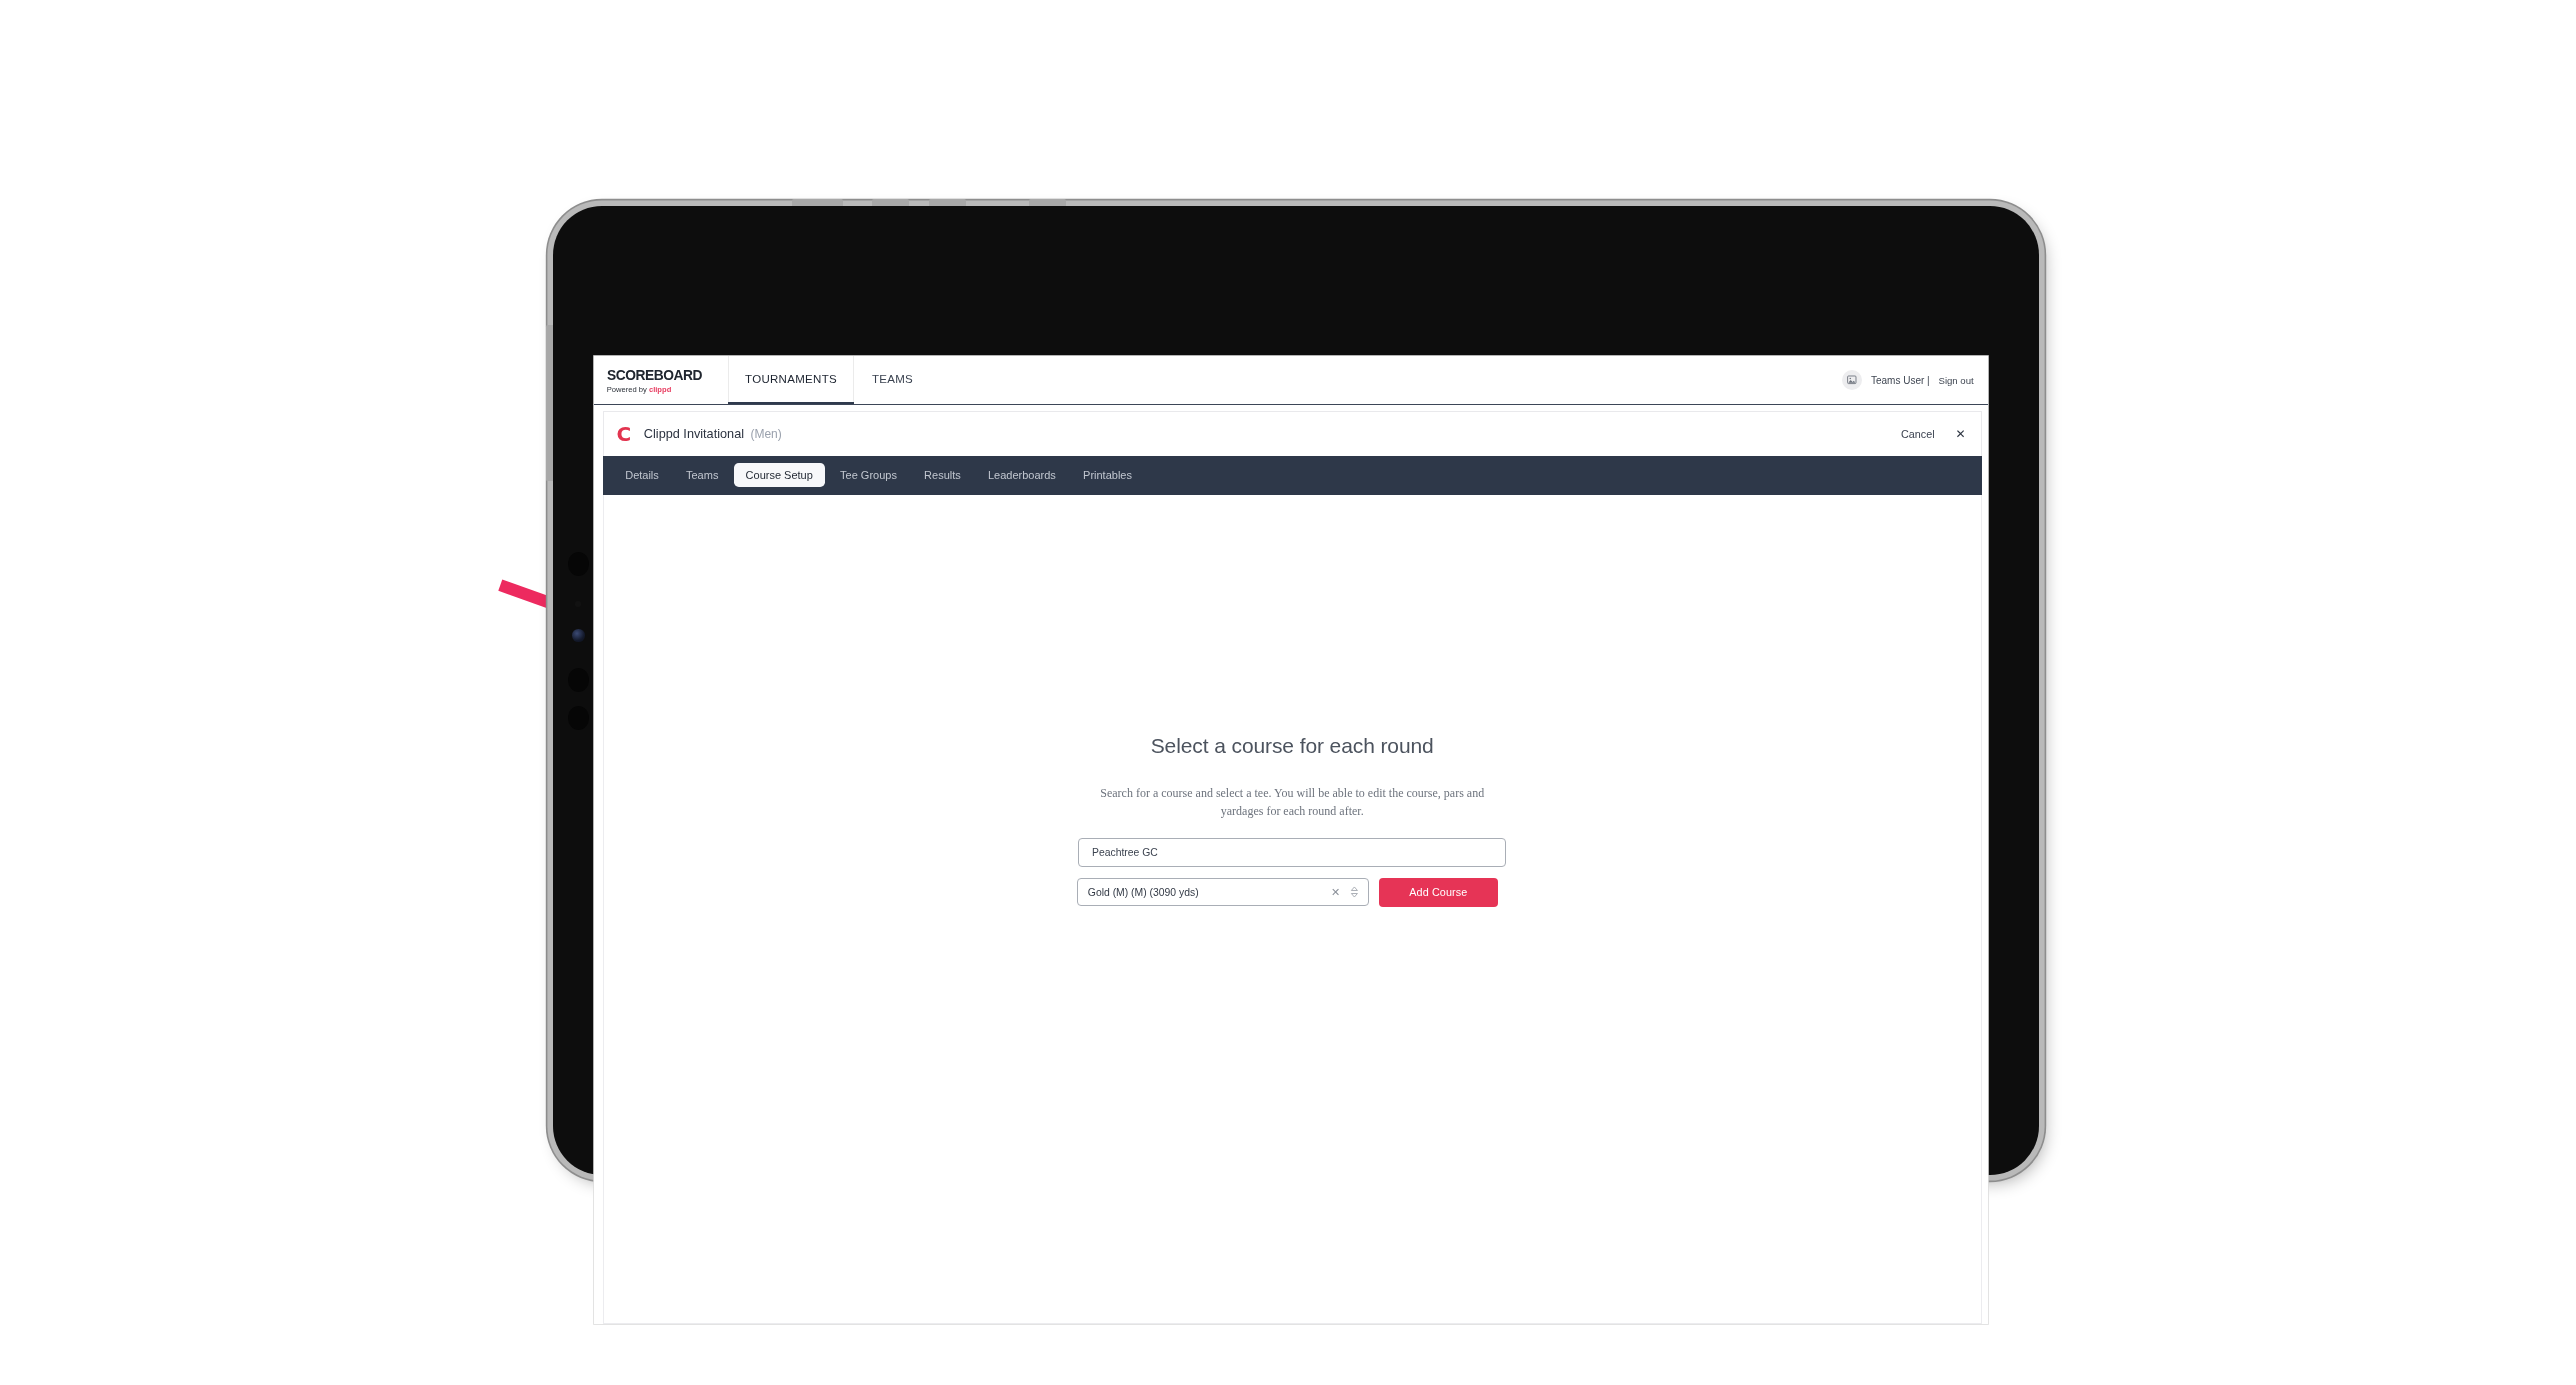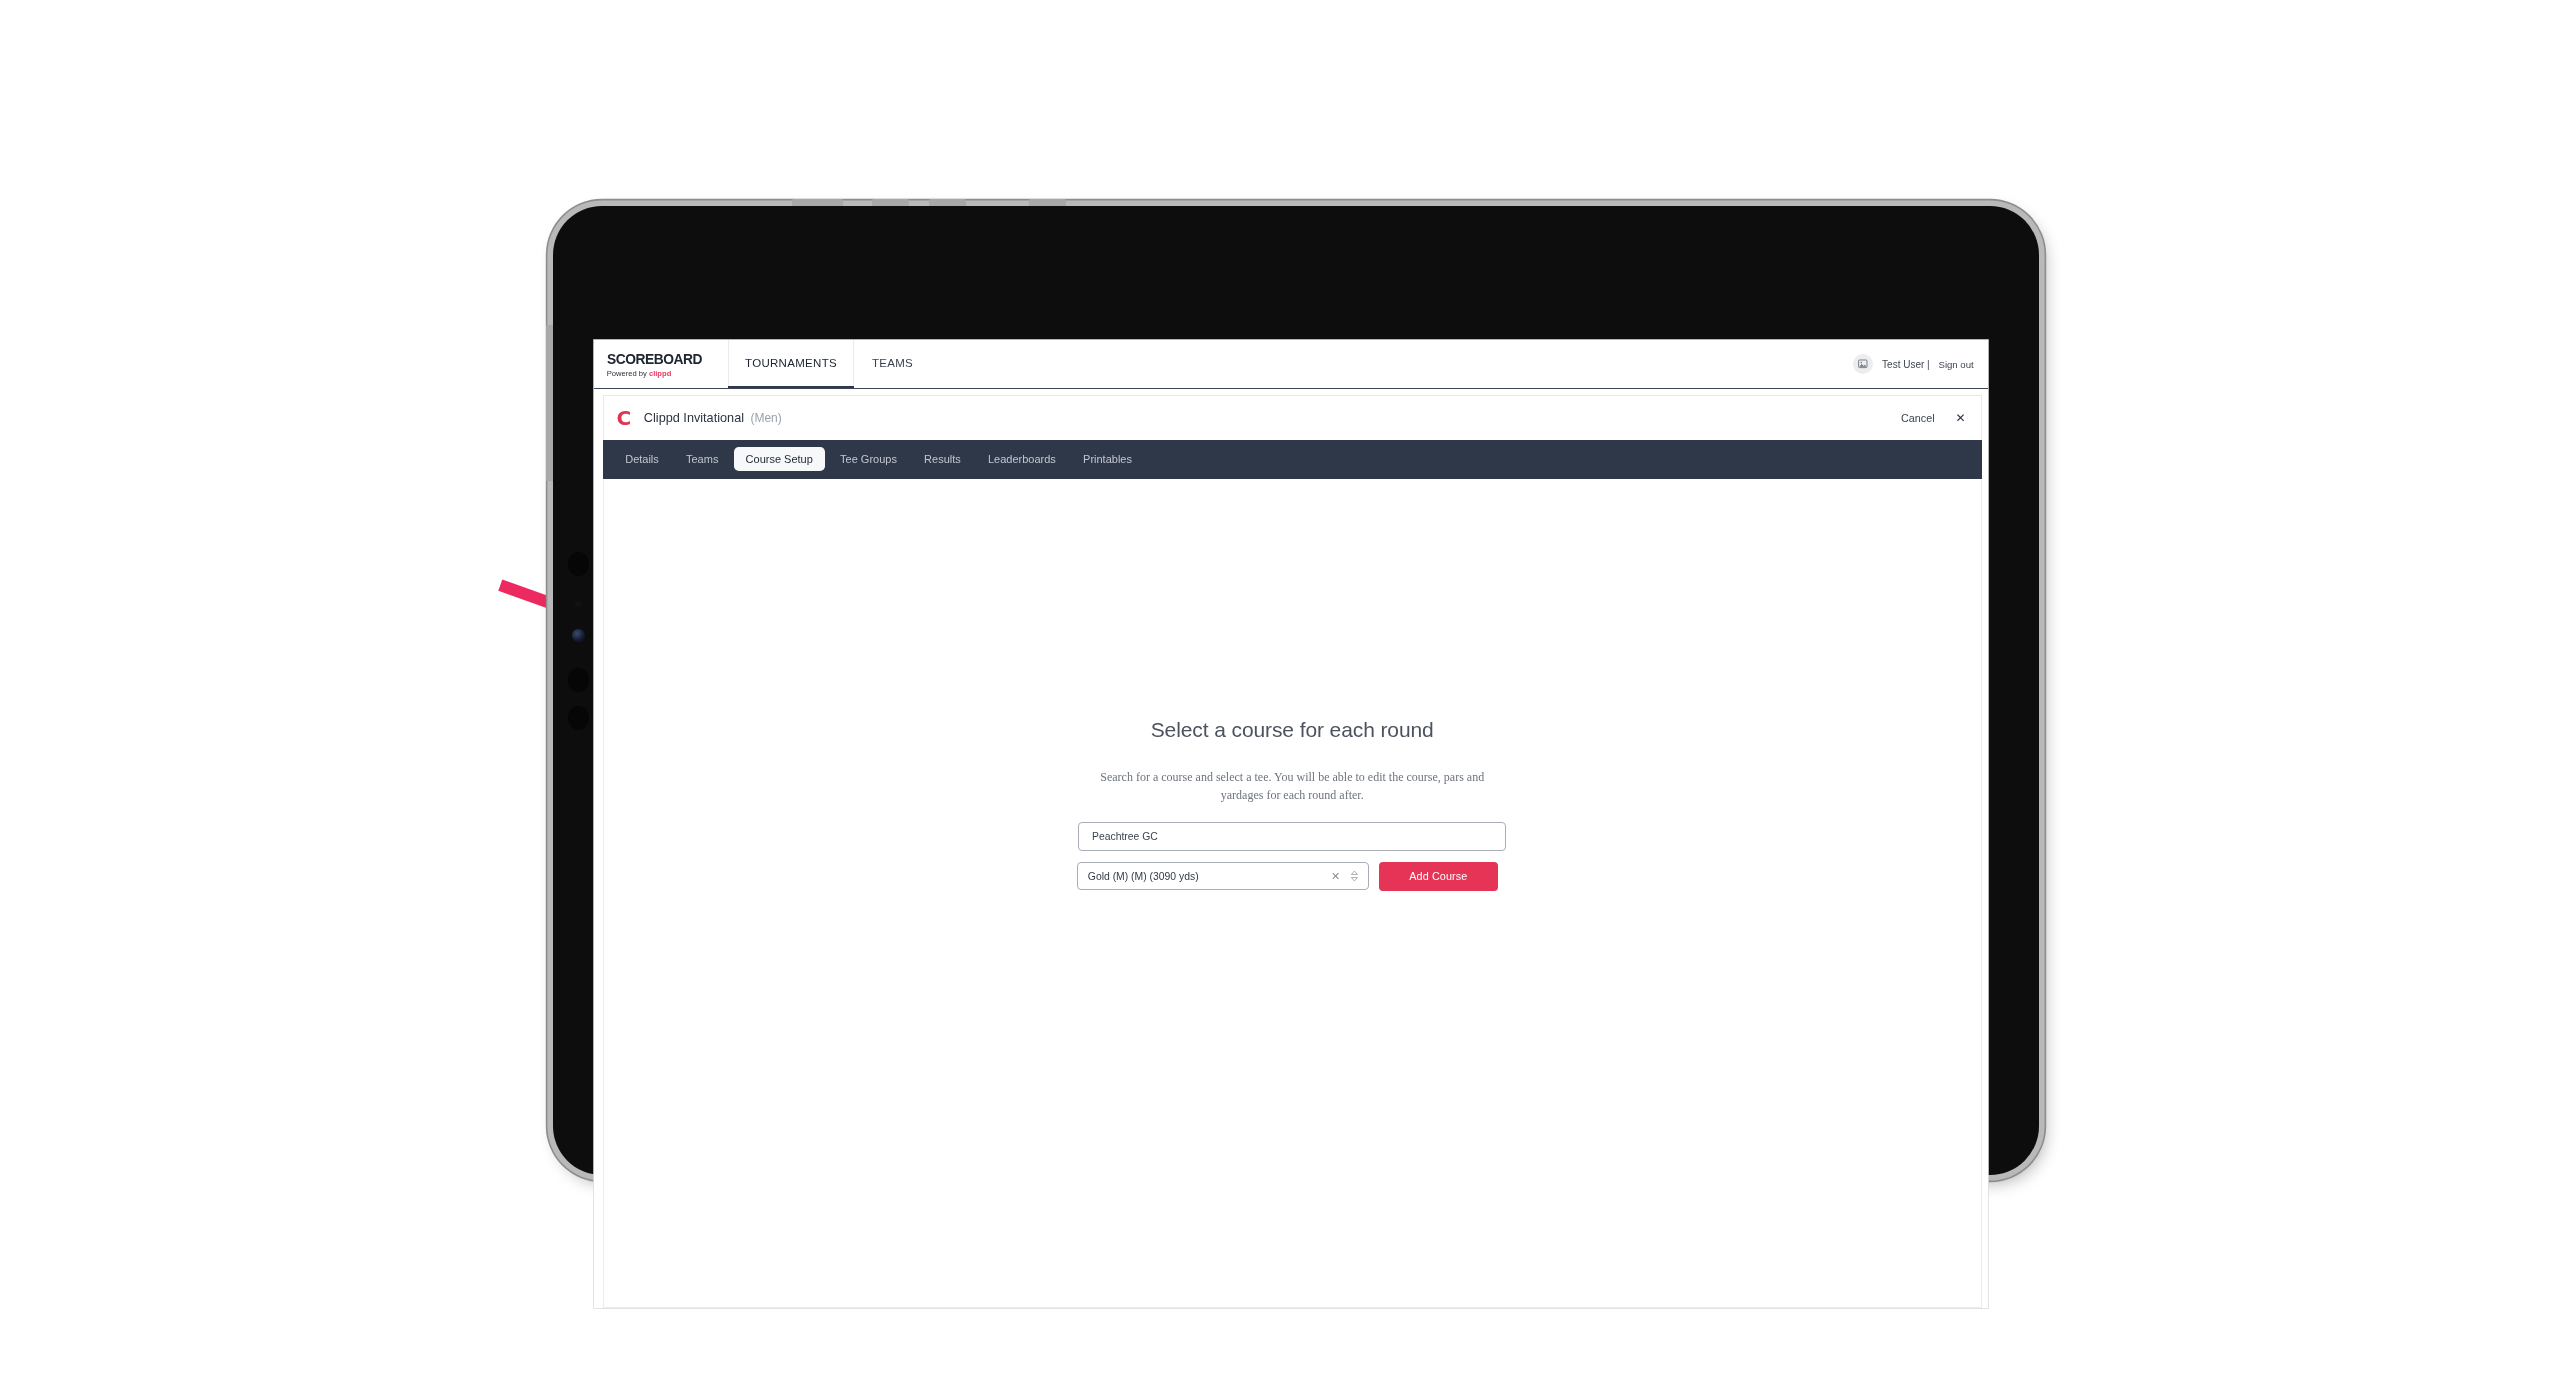--- a/index.html
+++ b/index.html
@@ -95,21 +95,21 @@
   .cam.c2 { left: 22px; top: 395px; width: 5.6px;  height: 5.6px;  background:#121212;}
   .cam.c3 { left: 19px; top: 423px; width: 12.7px; height: 12.7px;
             background: radial-gradient(circle at 38% 34%, #3b4a74 0%, #141a2c 60%, #0a0d16 100%); }
   .cam.c4 { left: 15px; top: 462px; width: 21px; height: 24px; }
   .cam.c5 { left: 15px; top: 500px; width: 21px; height: 24px; }
 
   
   #screen {
     position: absolute;
     left: 41px;
-    top: 134px;
+    top: 150px;
     width: 1394px;
     height: 968px;
     background: #ffffff;
     overflow: hidden;
     box-shadow: 0 0 0 0.8px #dcdcdc;
   }
 
   
   .navbar {
     position: relative;
@@ -340,21 +340,21 @@
         </div>
 
         <div class="nav-right">
           <div class="avatar">
             <svg width="9.6" height="9.6" viewBox="0 0 12 12">
               <rect x="0.75" y="1.25" width="10.5" height="9.5" rx="1.2" fill="none" stroke="#6c727c" stroke-width="1.1"></rect>
               <circle cx="4.1" cy="4.4" r="0.95" fill="#6c727c"></circle>
               <path d="M1.6 9.6 L4.6 6.3 L7.0 8.6 L8.6 7.1 L10.4 9.6 Z" fill="#6c727c"></path>
             </svg>
           </div>
-          <div class="user-name">Test User |</div>
+          <div class="user-name">Teams User |</div>
           <div class="signout">Sign out</div>
         </div>
       </div>
 
       <div class="tourney-wrap">
         <div class="tourney-bar">
           <div class="c-logo">C</div>
           <div class="tourney-name">Clippd Invitational</div>
           <div class="tourney-gender">(Men)</div>
           <div class="cancel-grp">

